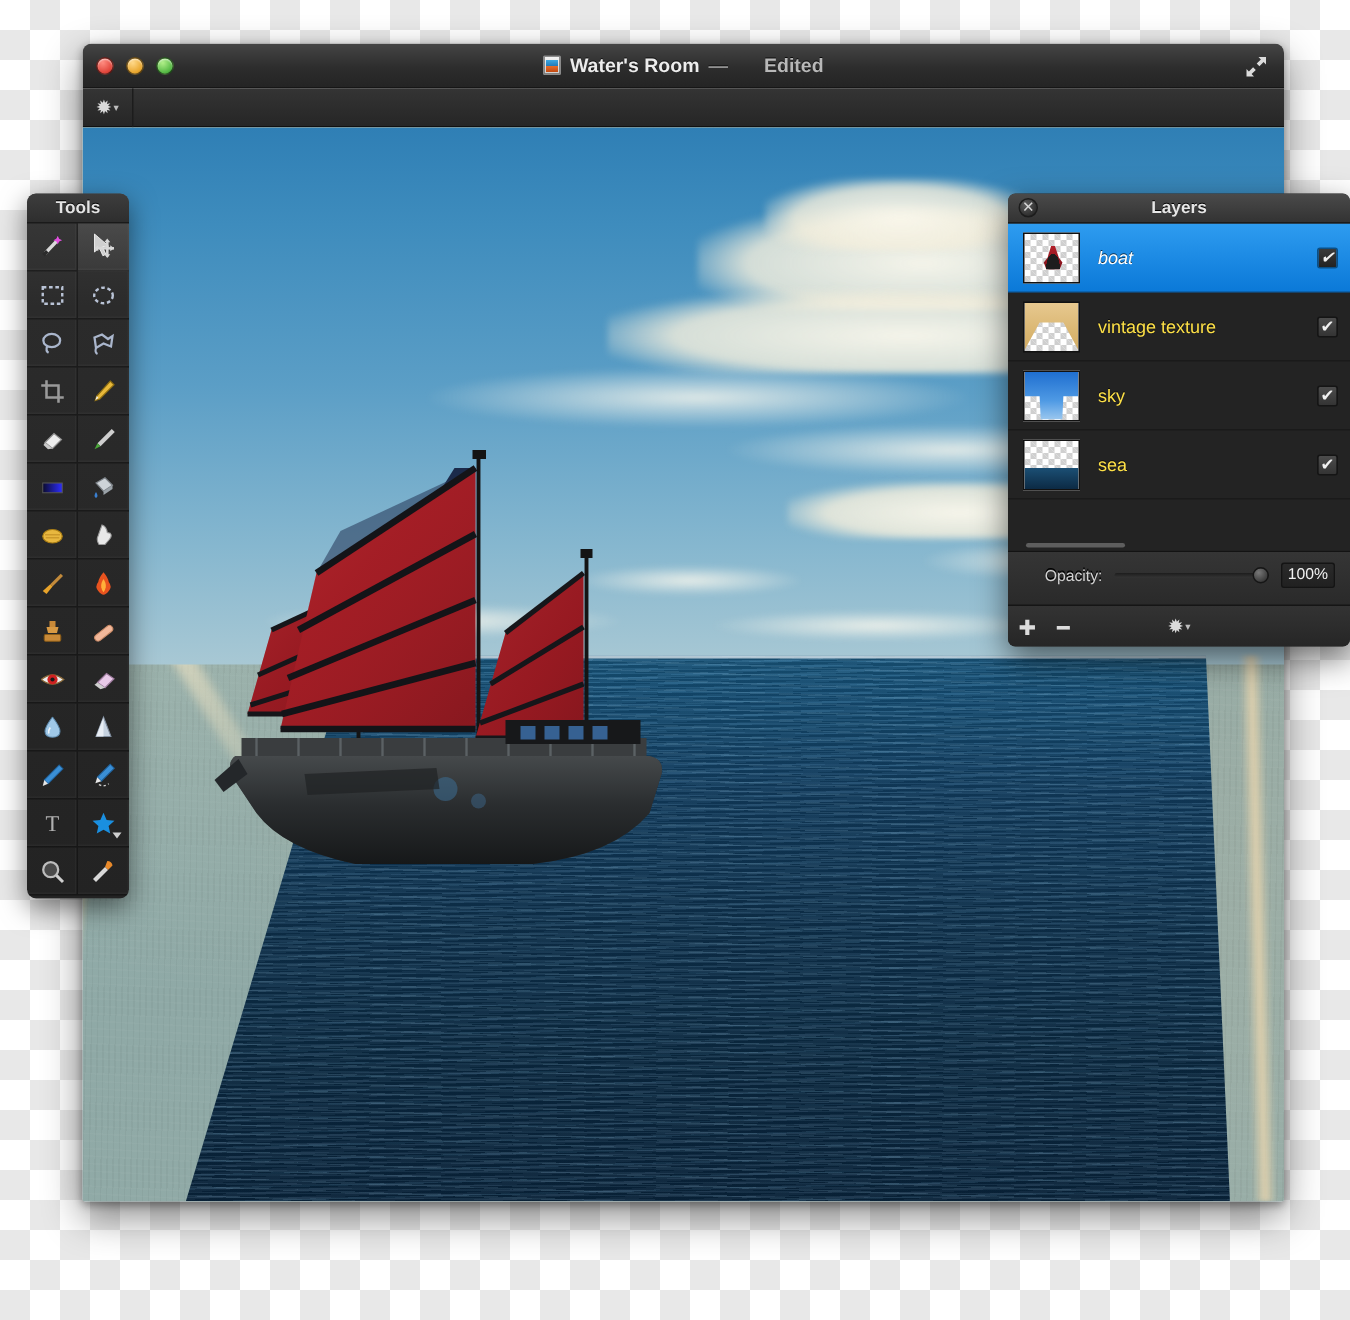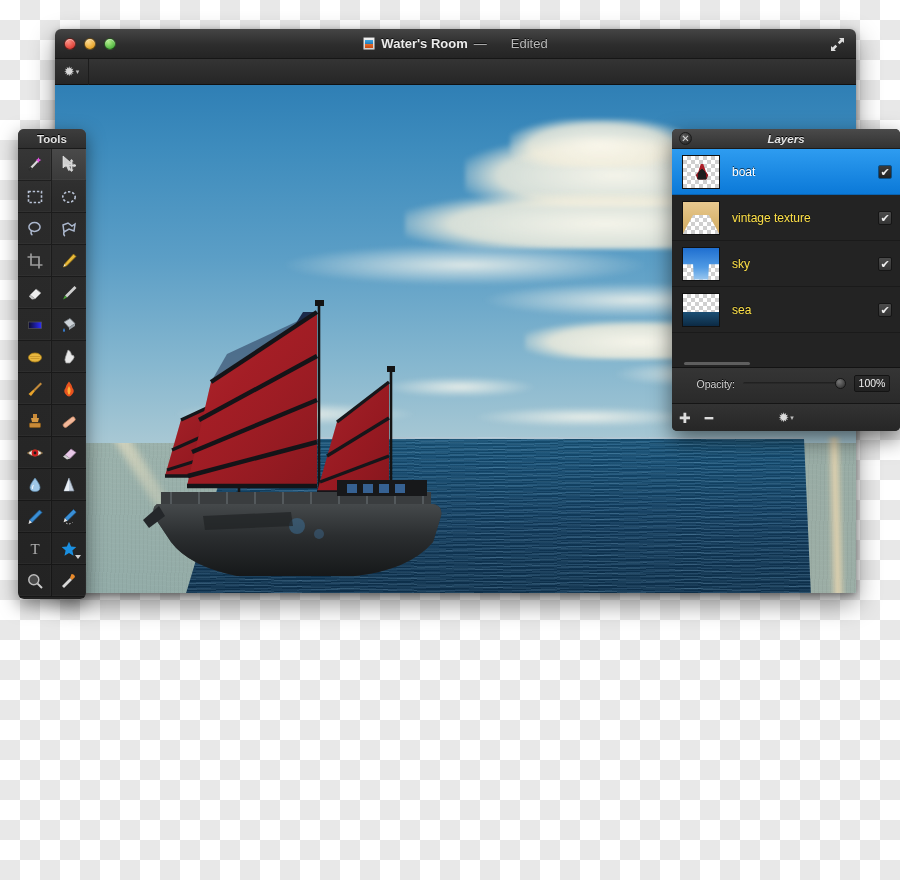--- a/index.html
+++ b/index.html
@@ -19,21 +19,21 @@
       linear-gradient(45deg, #e8e8e8 25%, transparent 25%, transparent 75%, #e8e8e8 75%, #e8e8e8),
       linear-gradient(45deg, #e8e8e8 25%, transparent 25%, transparent 75%, #e8e8e8 75%, #e8e8e8);
     background-size: 40px 40px;
     background-position: 0 0, 20px 20px;
   }
 
   
   #doc-window {
     position: absolute;
     left: 55px; top: 29px;
-    width: 801px; height: 564px;
+    width: 801px; height: 772px;
     border-radius: 6px 6px 2px 2px;
     box-shadow: 0 10px 26px rgba(0,0,0,.45), 0 2px 6px rgba(0,0,0,.35);
     overflow: hidden;
   }
 
   .titlebar {
     position: relative;
     height: 30px;
     background: linear-gradient(#454545, #2d2d2d 55%, #242424);
     border-bottom: 1px solid #161616;
@@ -68,21 +68,21 @@
   .doc-icon::before {
     content:""; position:absolute; left:1px; right:1px; top:2px; height:5px;
     background: linear-gradient(#3fa7e0, #1b6fae);
   }
   .doc-icon::after {
     content:""; position:absolute; left:1px; right:1px; bottom:1px; height:4px;
     background: linear-gradient(#e86c2a, #c24a12);
   }
   .title-name { font-weight: 600; color:#ececec; }
   .title-sep  { color:#b8b8b8; font-weight: 400;}
-  .title-edited { color:#b8b8b8; font-weight: 400; padding-left: 18px;}
+  .title-edited { color:#b8b8b8; font-weight: 700; padding-left: 18px;}
 
   .expand-btn {
     position: absolute; right: 9px; top: 6px;
     width: 19px; height: 19px;
     color: #d8d8d8;
     display:flex; align-items:center; justify-content:center;
   }
 
   .toolbar-strip {
     height: 26px;
@@ -224,21 +224,20 @@
     height: 20px;
     background: linear-gradient(#4a4a4a, #333);
     border-bottom: 1px solid #1b1b1b;
     display:flex; align-items:center;
     position: relative;
   }
   .layers-title-text {
     width:100%; text-align:center;
     font-size: 11.5px; font-weight:700; color:#e6e6e6;
     text-shadow: 0 -1px 0 #000;
-    font-style: italic;
   }
   .panel-close {
     position:absolute; left: 7px; top: 3px;
     width: 13px; height: 13px; border-radius: 50%;
     background: radial-gradient(circle at 35% 30%, #5e5e5e, #2c2c2c 75%);
     border: 1px solid #1c1c1c;
     color: #d6d6d6; font-size: 10px; line-height: 11px; text-align:center;
   }
   .layers-list {
     flex: 1;
@@ -249,20 +248,21 @@
   .layer-row {
     height: 46px;
     display:flex; align-items:center;
     padding: 0 8px 0 10px;
     border-bottom: 1px solid #1a1a1a;
     gap: 12px;
   }
   .layer-row.selected {
     background: linear-gradient(#2e9cf0, #0b79d8);
     border-bottom-color: #0a63b0;
+    font-style: italic;
   }
   .layer-thumb {
     width: 38px; height: 34px;
     border: 1px solid #111;
     position: relative; overflow: hidden;
     flex: 0 0 auto;
     background-color:#fff;
     background-image:
       linear-gradient(45deg, #cfcfcf 25%, transparent 25%, transparent 75%, #cfcfcf 75%, #cfcfcf),
       linear-gradient(45deg, #cfcfcf 25%, transparent 25%, transparent 75%, #cfcfcf 75%, #cfcfcf);

